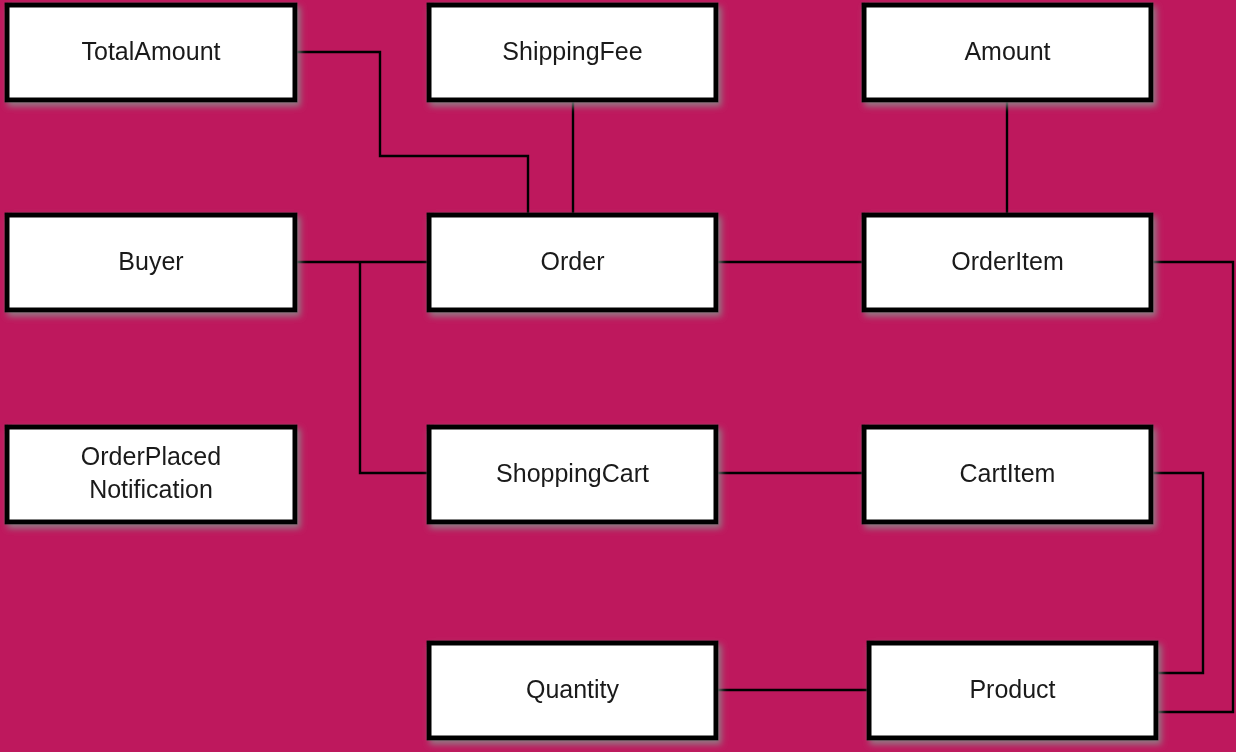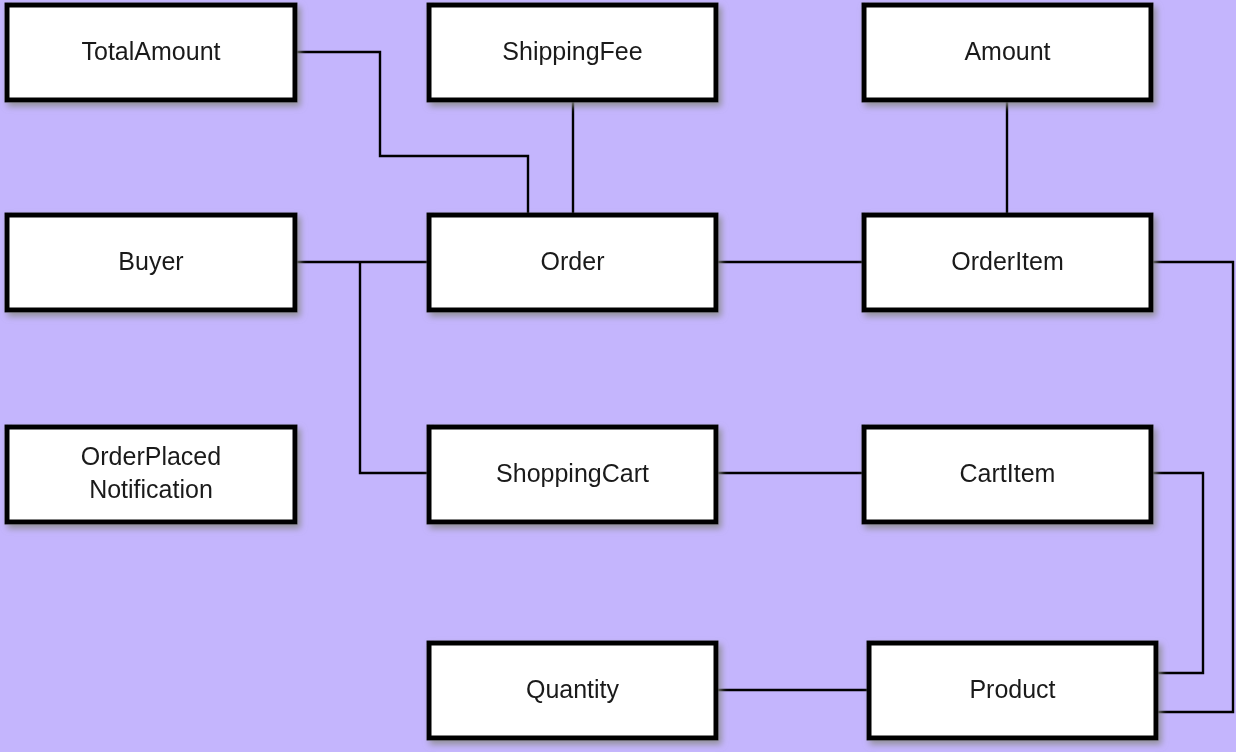--- a/index.html
+++ b/index.html
@@ -8,21 +8,21 @@
     padding: 0;
     background: #ffffff;
   }
   body {
     font-family: "Liberation Sans", "DejaVu Sans", sans-serif;
   }
   #diagram-canvas {
     position: relative;
     width: 1236px;
     height: 752px;
-    background: #c4b5fd;
+    background: #be185d;
     overflow: hidden;
   }
   #diagram-svg {
     position: absolute;
     left: 0;
     top: 0;
     width: 1236px;
     height: 752px;
   }
   .node-box {

